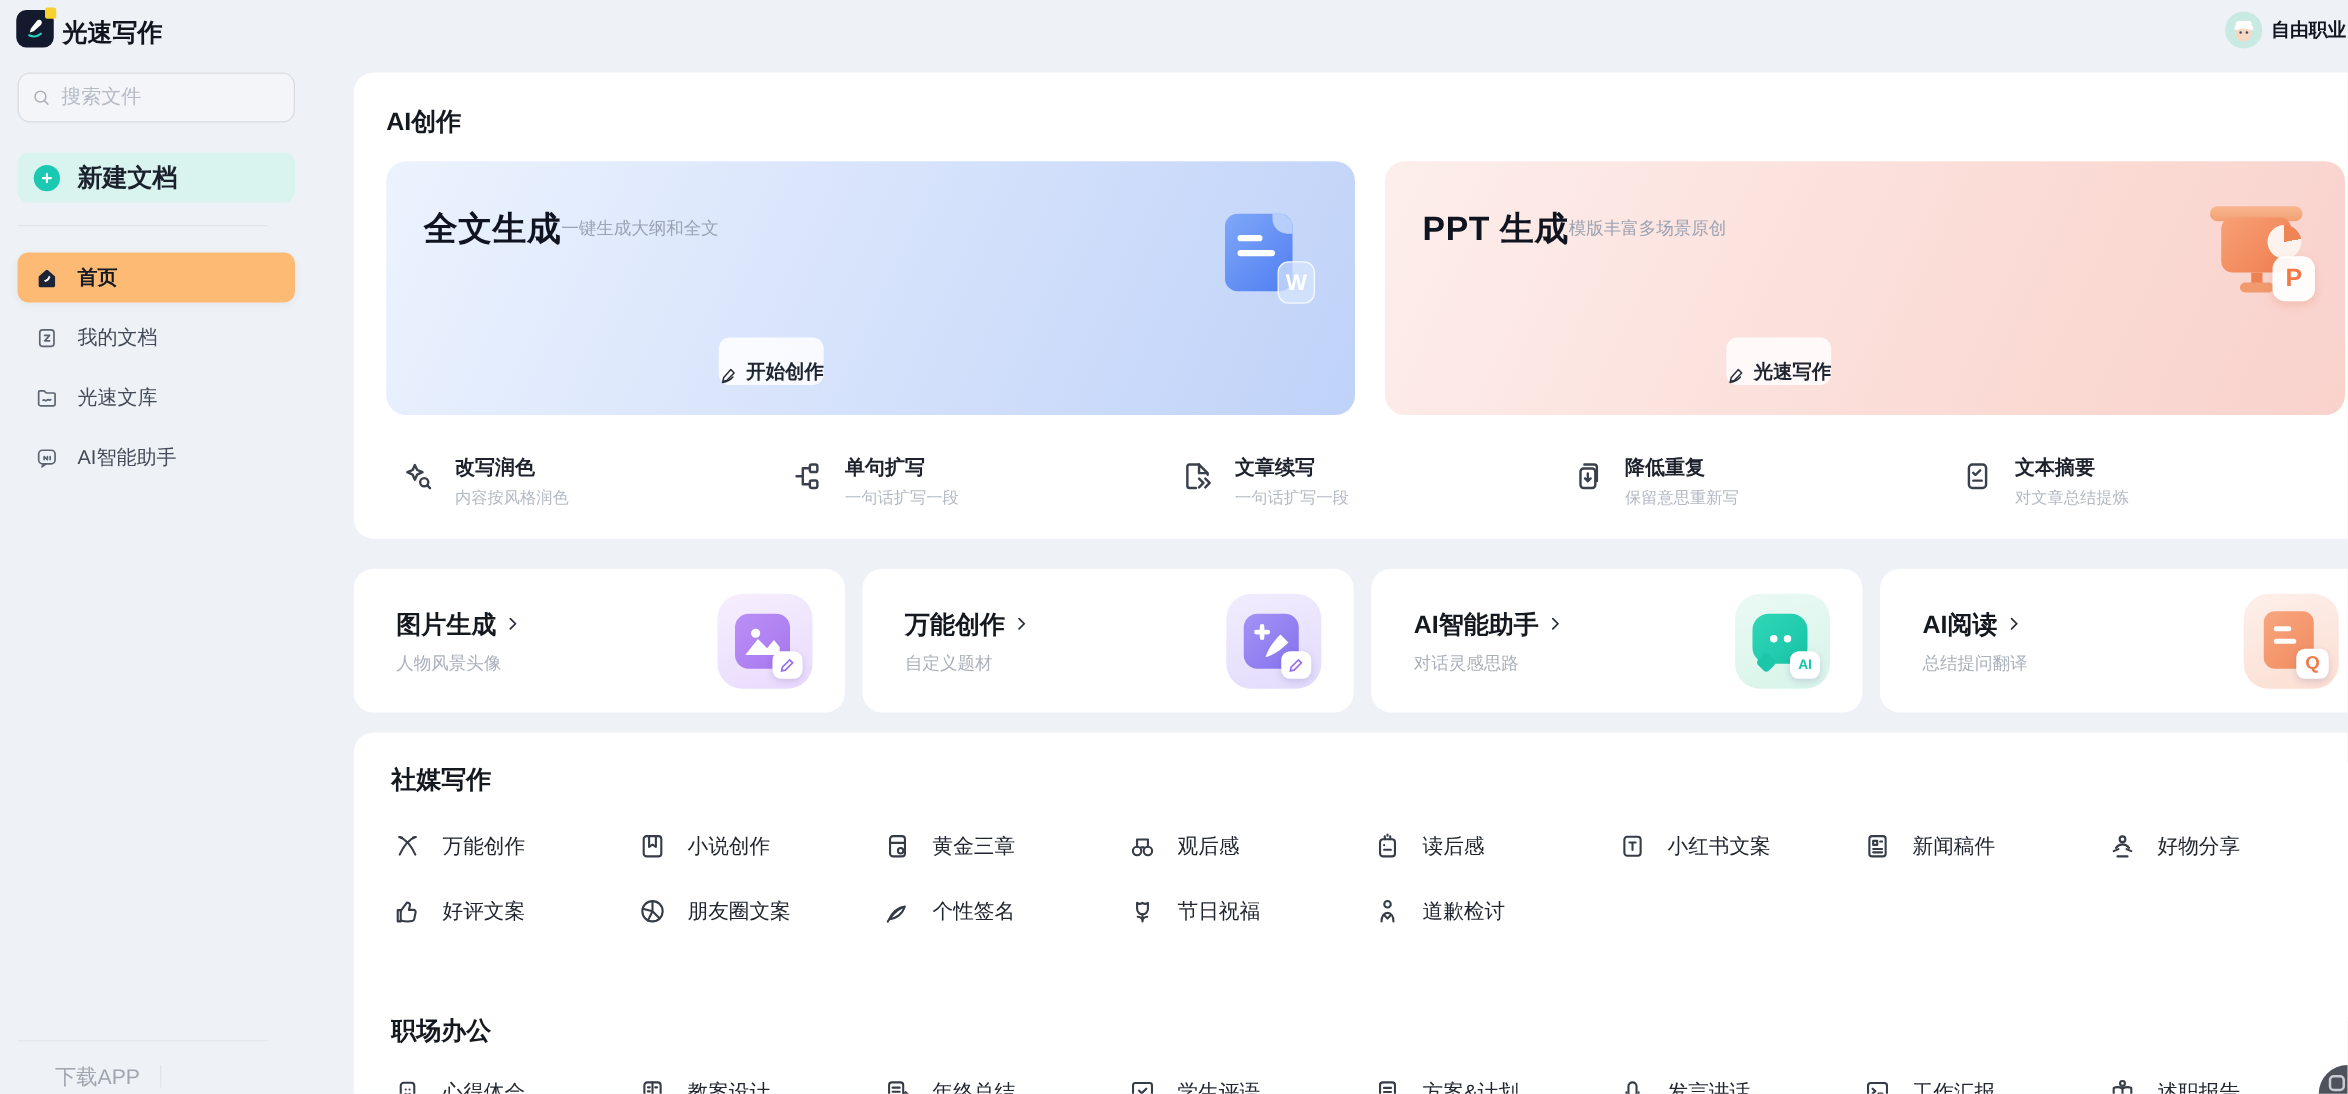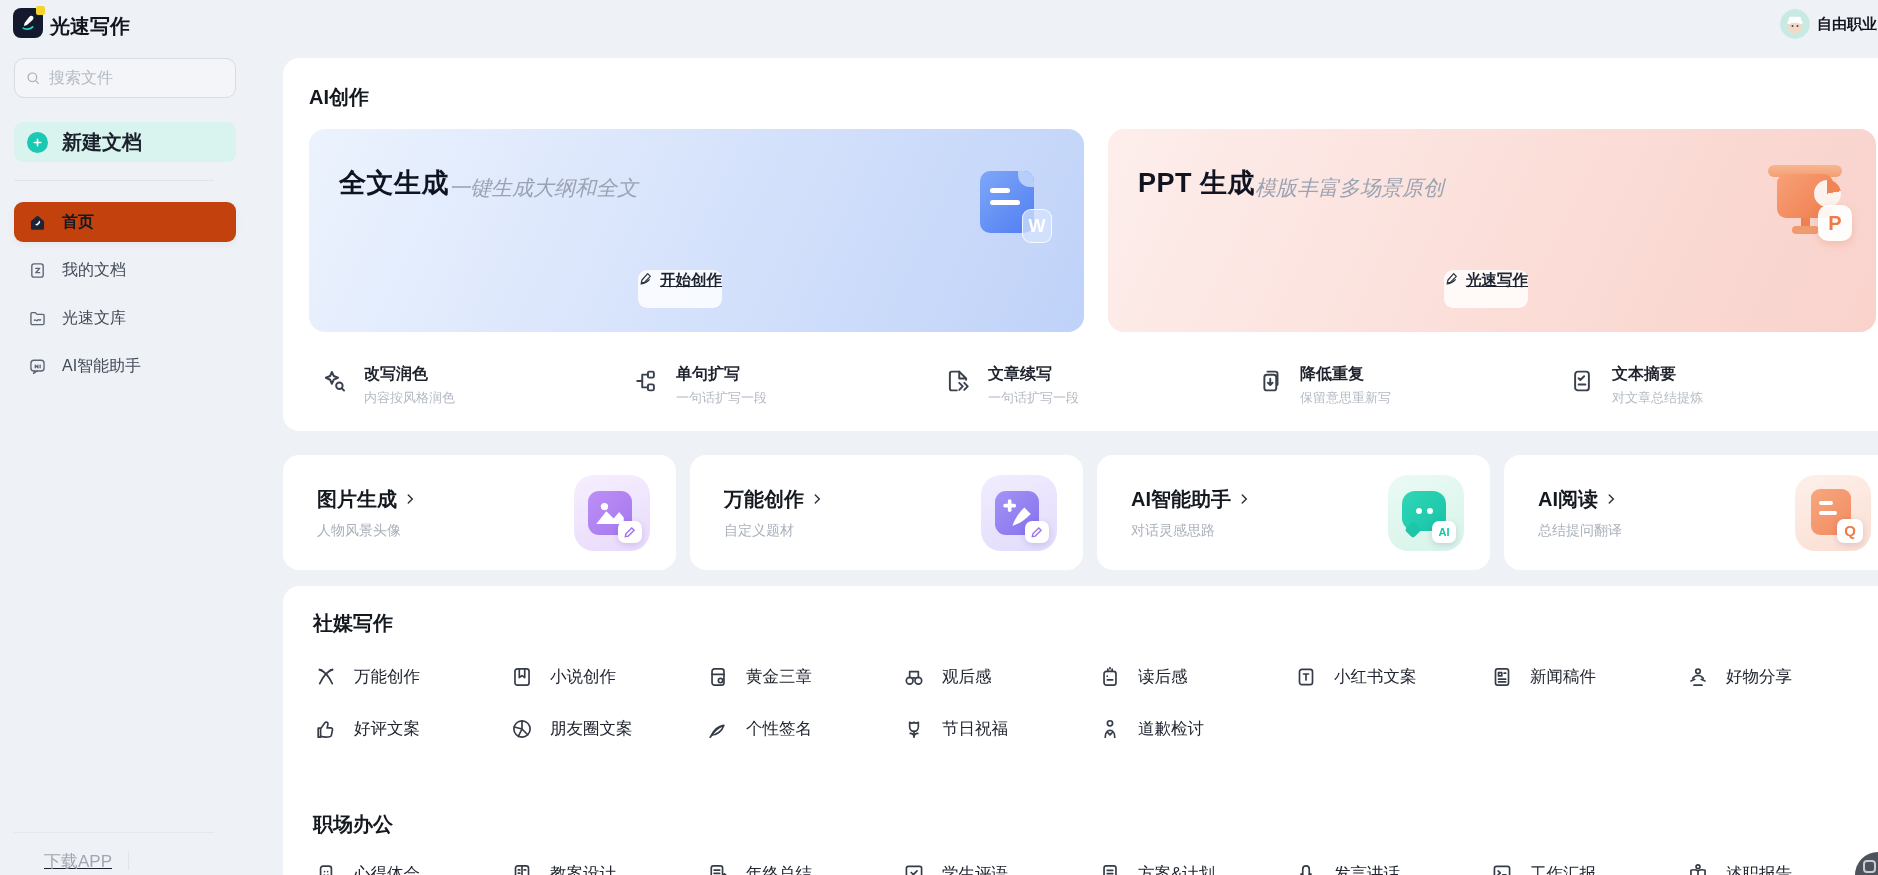--- a/index.html
+++ b/index.html
@@ -33,41 +33,41 @@
   .newdoc-plus { width:21px; height:21px; border-radius:50%; background:#1bc9b2;
     display:flex; align-items:center; justify-content:center; }
   .newdoc-plus svg { width:13px; height:13px; color:#fff; }
   .newdoc-label { margin-left:14px; font-size:20px; font-weight:600; color:#1b212c; }
   .side-div { width:200px; height:1px; background:#e2e5ea; margin:18px 0 21px 0; }
   .menu-item { width:222px; height:40px; border-radius:9px; display:flex; align-items:center;
     padding:0 13px; margin-bottom:8px; cursor:pointer; color:#434a58; }
   .menu-item .mi-icon { width:21px; height:21px; color:#5d6573; }
   .menu-item .mi-icon svg { width:21px; height:21px; }
   .menu-item .mi-label { margin-left:14px; font-size:16px; }
-  .menu-item.active { background:#c2410c; box-shadow:0 2px 8px rgba(30,40,70,.05); }
+  .menu-item.active { background:#fdba74; box-shadow:0 2px 8px rgba(30,40,70,.05); }
   .menu-item.active .mi-label { font-weight:700; color:#141922; }
   .menu-item.active .mi-icon { color:#1c2435; }
   .side-bottom { position:absolute; left:14px; bottom:0; width:222px; }
   .side-bottom .bdiv { width:200px; height:1px; background:#e4e7eb; }
-  .dl-row { display:flex; align-items:center; margin-top:14px; height:28px;text-decoration:underline; }
+  .dl-row { display:flex; align-items:center; margin-top:14px; height:28px; }
   .dl-label { font-size:17px; color:#a0a6b0; margin-left:30px; cursor:pointer; }
   .dl-sep { width:1px; height:18px; background:#e1e4e8; margin-left:16px; }
   
   .panel { position:absolute; background:#fff; border-radius:16px; }
   #panel-ai { left:283px; top:58px; width:1633px; height:373px; padding:26px 30px 0 26px; }
   .section-title { font-size:20px; font-weight:700; color:#14181f; }
   .hero-row { display:flex; gap:24px; margin-top:18px; }
   .hero { height:203px; border-radius:16px; position:relative; display:flex; 
     padding:36px 30px 24px 30px; }
   .hero-blue { width:775px; background:linear-gradient(115deg,#ecf3fe 0%,#d4e1fb 55%,#bfd2f8 100%); }
   .hero-pink { width:768px; background:linear-gradient(115deg,#fdeeec 0%,#fbdcd6 60%,#f9d2cc 100%); }
   .hero-title { font-size:27px; font-weight:800; color:#0f1420; letter-spacing:.5px; }
-  .hero-sub { margin-top:9px; font-size:21px; color:#9aa3b2;font-style:italic; }
+  .hero-sub { margin-top:9px; font-size:14px; color:#9aa3b2; }
   .hero-btn { margin-top:auto; height:38px; border-radius:9px; background:rgba(255,255,255,.82);
-    display:flex; align-items:flex-start; justify-content:center; cursor:pointer;text-decoration:underline; }
+    display:flex; align-items:flex-end; justify-content:center; cursor:pointer; }
   .hero-btn svg { width:16px; height:16px; color:#2a2f3a; }
   .hero-btn span { margin-left:6px; font-size:15.5px; font-weight:600; color:#1f2530; }
   
   .wdoc { position:absolute; right:40px; top:42px; width:64px; height:66px; }
   .wdoc-body { width:54px; height:62px; border-radius:10px;
     background:linear-gradient(135deg,#7fa7f8,#4f7ef2); position:relative; }
   .wdoc-fold { position:absolute; left:38px; top:0; width:16px; height:16px;
     background:#b7cdfa; border-radius:0 10px 0 12px; }
   .wdoc-l1,.wdoc-l2 { position:absolute; height:5px; border-radius:3px; background:#fff; left:10px; }
   .wdoc-l1 { top:17px; width:20px; }

